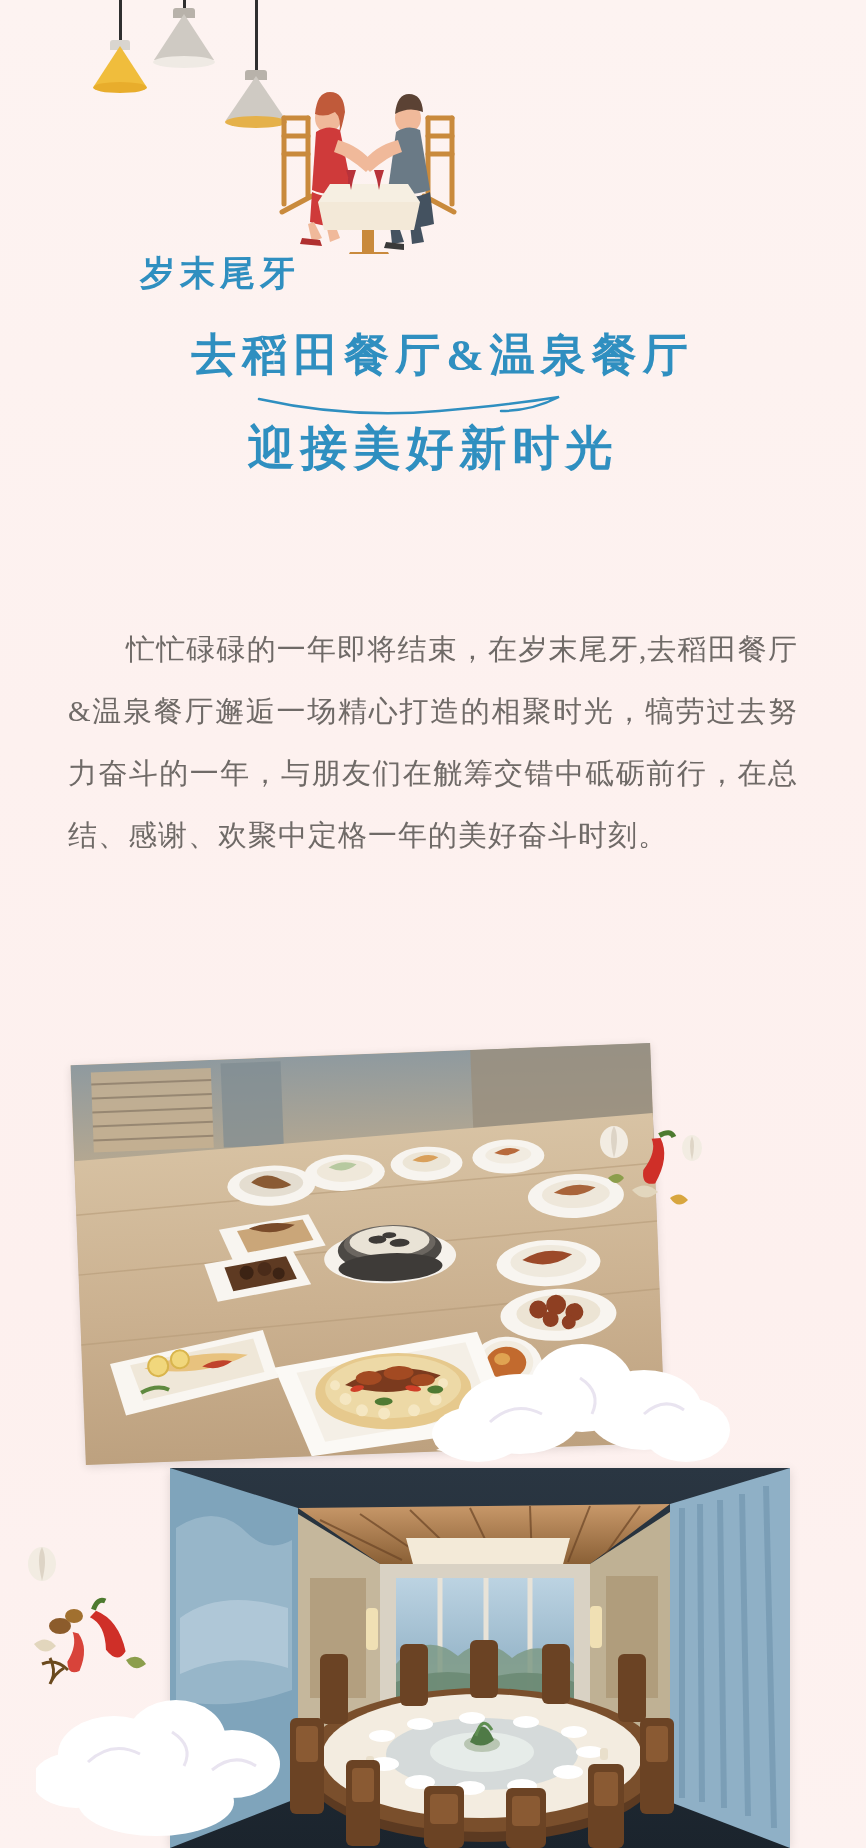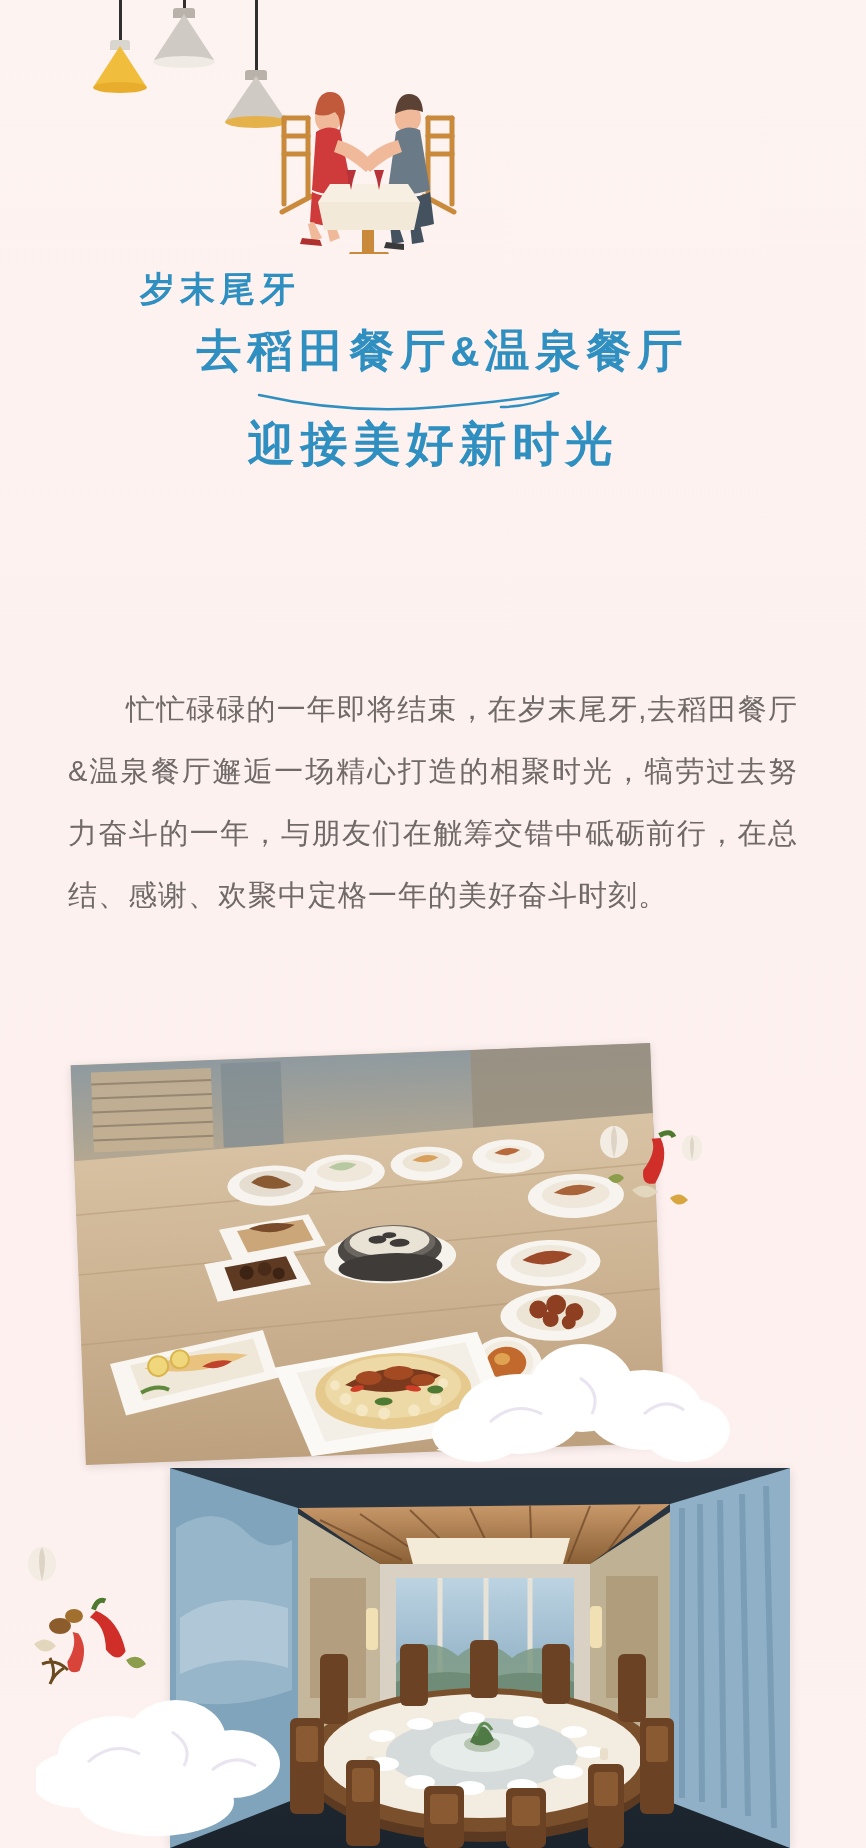--- a/index.html
+++ b/index.html
@@ -124,70 +124,70 @@
     position: absolute;
     top: 84px;
     left: 268px;
     width: 200px;
     height: 170px;
   }
 
   
   .headline {
     position: absolute;
-    top: 266px;
+    top: 250px;
     left: 0;
     width: 866px;
     text-align: center;
   }
   .title-sm {
     color: #2f8fc0;
     font-size: 35px;
     font-weight: bold;
     letter-spacing: 5px;
     text-align: left;
     margin-left: 140px;
     font-family: "DejaVu Sans", sans-serif;
   }
   .title-lg {
     color: #2f8fc0;
     font-size: 45px;
     font-weight: bold;
     letter-spacing: 6px;
-    margin-top: 8px;
-    font-family: Liberation Mono, monospace;
+    margin-top: 28px;
+    font-family: Liberation Serif, serif;
     padding-left: 19px;
   }
   .swoosh {
     width: 360px;
     height: 26px;
     margin: 6px auto 0 auto;
     display: block;
   }
   .title-lg2 {
     color: #2f8fc0;
     font-size: 47px;
     font-weight: bold;
     letter-spacing: 6px;
     font-family: "DejaVu Sans", sans-serif;
   }
 
   
   .body-text {
     position: absolute;
-    top: 678px;
+    top: 618px;
     left: 68px;
     width: 730px;
     color: #6f6a67;
     font-size: 29px;
     line-height: 62px;
     letter-spacing: 1px;
     text-indent: 58px;
     text-align: justify;
-    font-family: Liberation Sans, sans-serif;
+    font-family: Liberation Serif, serif;
   }
 
   
   .photo-dishes {
     position: absolute;
     top: 1054px;
     left: 78px;
     width: 580px;
     height: 400px;
     transform: rotate(-2.2deg);

